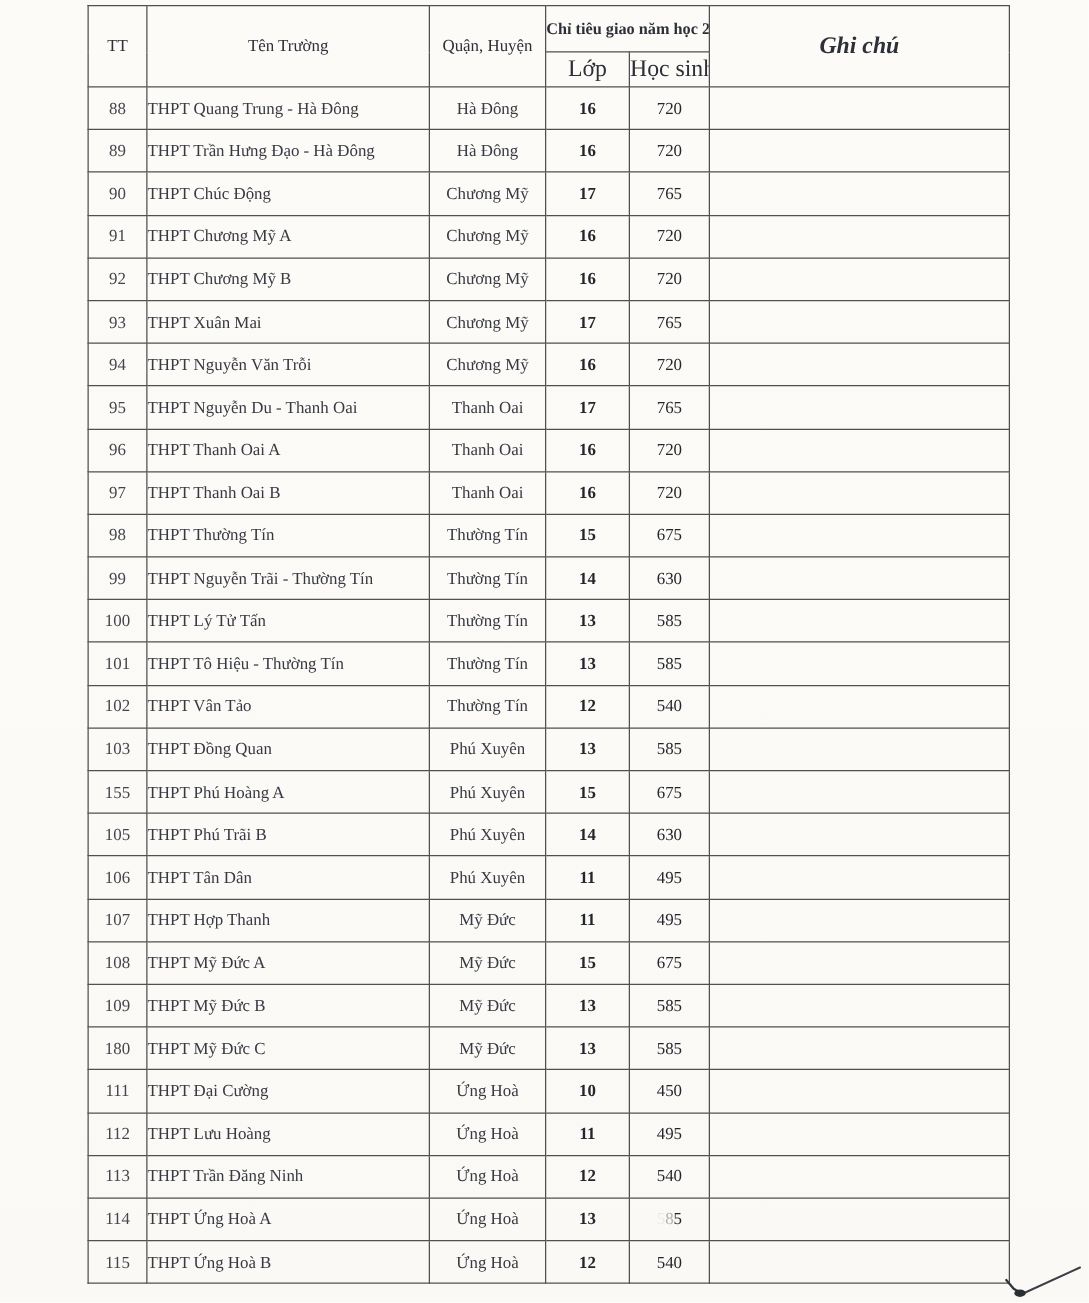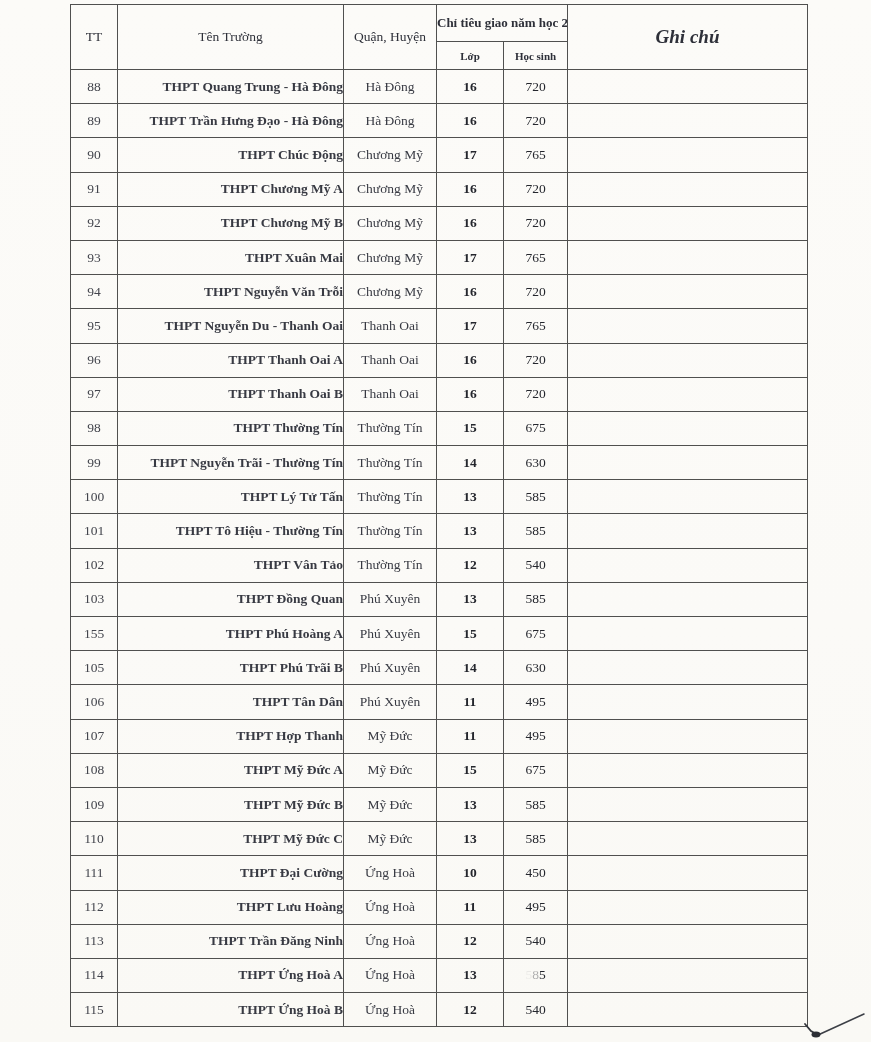--- a/index.html
+++ b/index.html
@@ -52,35 +52,35 @@
     height: 27px;
   }
   th.h-chitieu {
     font-weight: bold;
     font-size: 13px;
     white-space: normal;
     line-height: 1.25;
     padding: 2px 6px;
   }
   th.h-sub-cell {
-    font-weight: bold;
-    font-size: 11px;
+    font-weight: normal;
+    font-size: 19px;
   }
   th.h-ghichu {
     font-style: italic;
     font-weight: bold;
     font-size: 19px;
   }
   
   tbody td {
     height: 33.2px;
     vertical-align: middle;
   }
   td.c-tt   { text-align: center; color: #43454d; }
-  td.c-ten  { text-align: right; padding-left: 7px; color: #383a43; font-weight: bold; }
+  td.c-ten  { text-align: left; padding-left: 7px; color: #383a43; }
   td.c-qh   { text-align: center; color: #383a43; }
   td.c-lop  { text-align: center; font-weight: bold; color: #24262d; }
   td.c-hs   { text-align: center; padding-right: 9px; font-weight: normal; color: #24262d; }
   td.c-ghi  { }
   span.g0 { opacity: 0.07; }
   span.g1 { opacity: 0.35; }
   .pen-mark {
     position: absolute;
     left: 798px;
     top: 1008px;
@@ -286,21 +286,21 @@
         </tr>
         <tr>
           <td class="c-tt">109</td>
           <td class="c-ten">THPT Mỹ Đức B</td>
           <td class="c-qh">Mỹ Đức</td>
           <td class="c-lop">13</td>
           <td class="c-hs">585</td>
           <td class="c-ghi"></td>
         </tr>
         <tr>
-          <td class="c-tt">110</td>
+          <td class="c-tt">180</td>
           <td class="c-ten">THPT Mỹ Đức C</td>
           <td class="c-qh">Mỹ Đức</td>
           <td class="c-lop">13</td>
           <td class="c-hs">585</td>
           <td class="c-ghi"></td>
         </tr>
         <tr>
           <td class="c-tt">111</td>
           <td class="c-ten">THPT Đại Cường</td>
           <td class="c-qh">Ứng Hoà</td>

